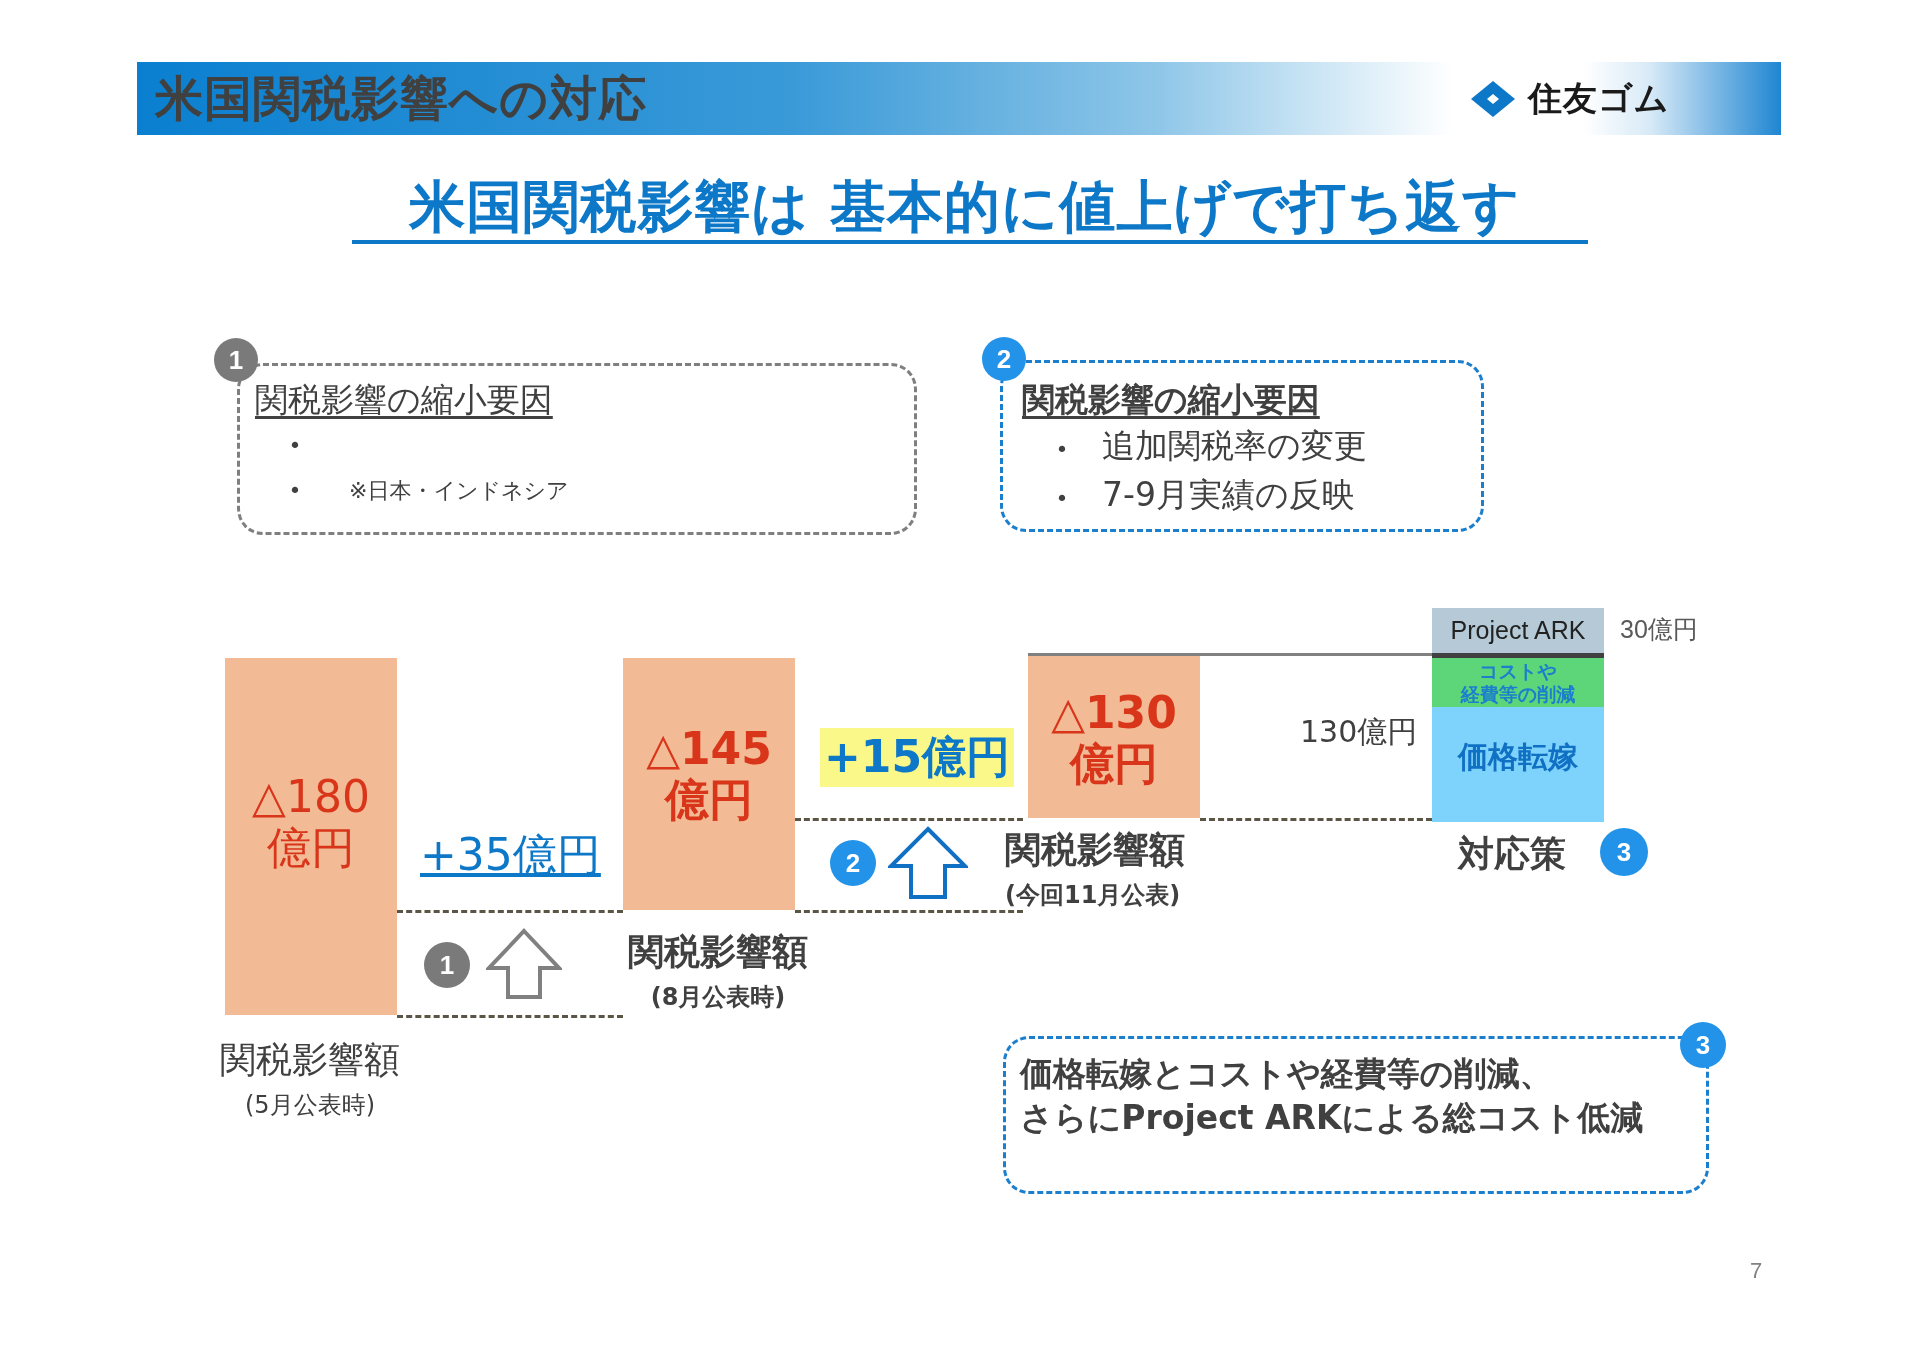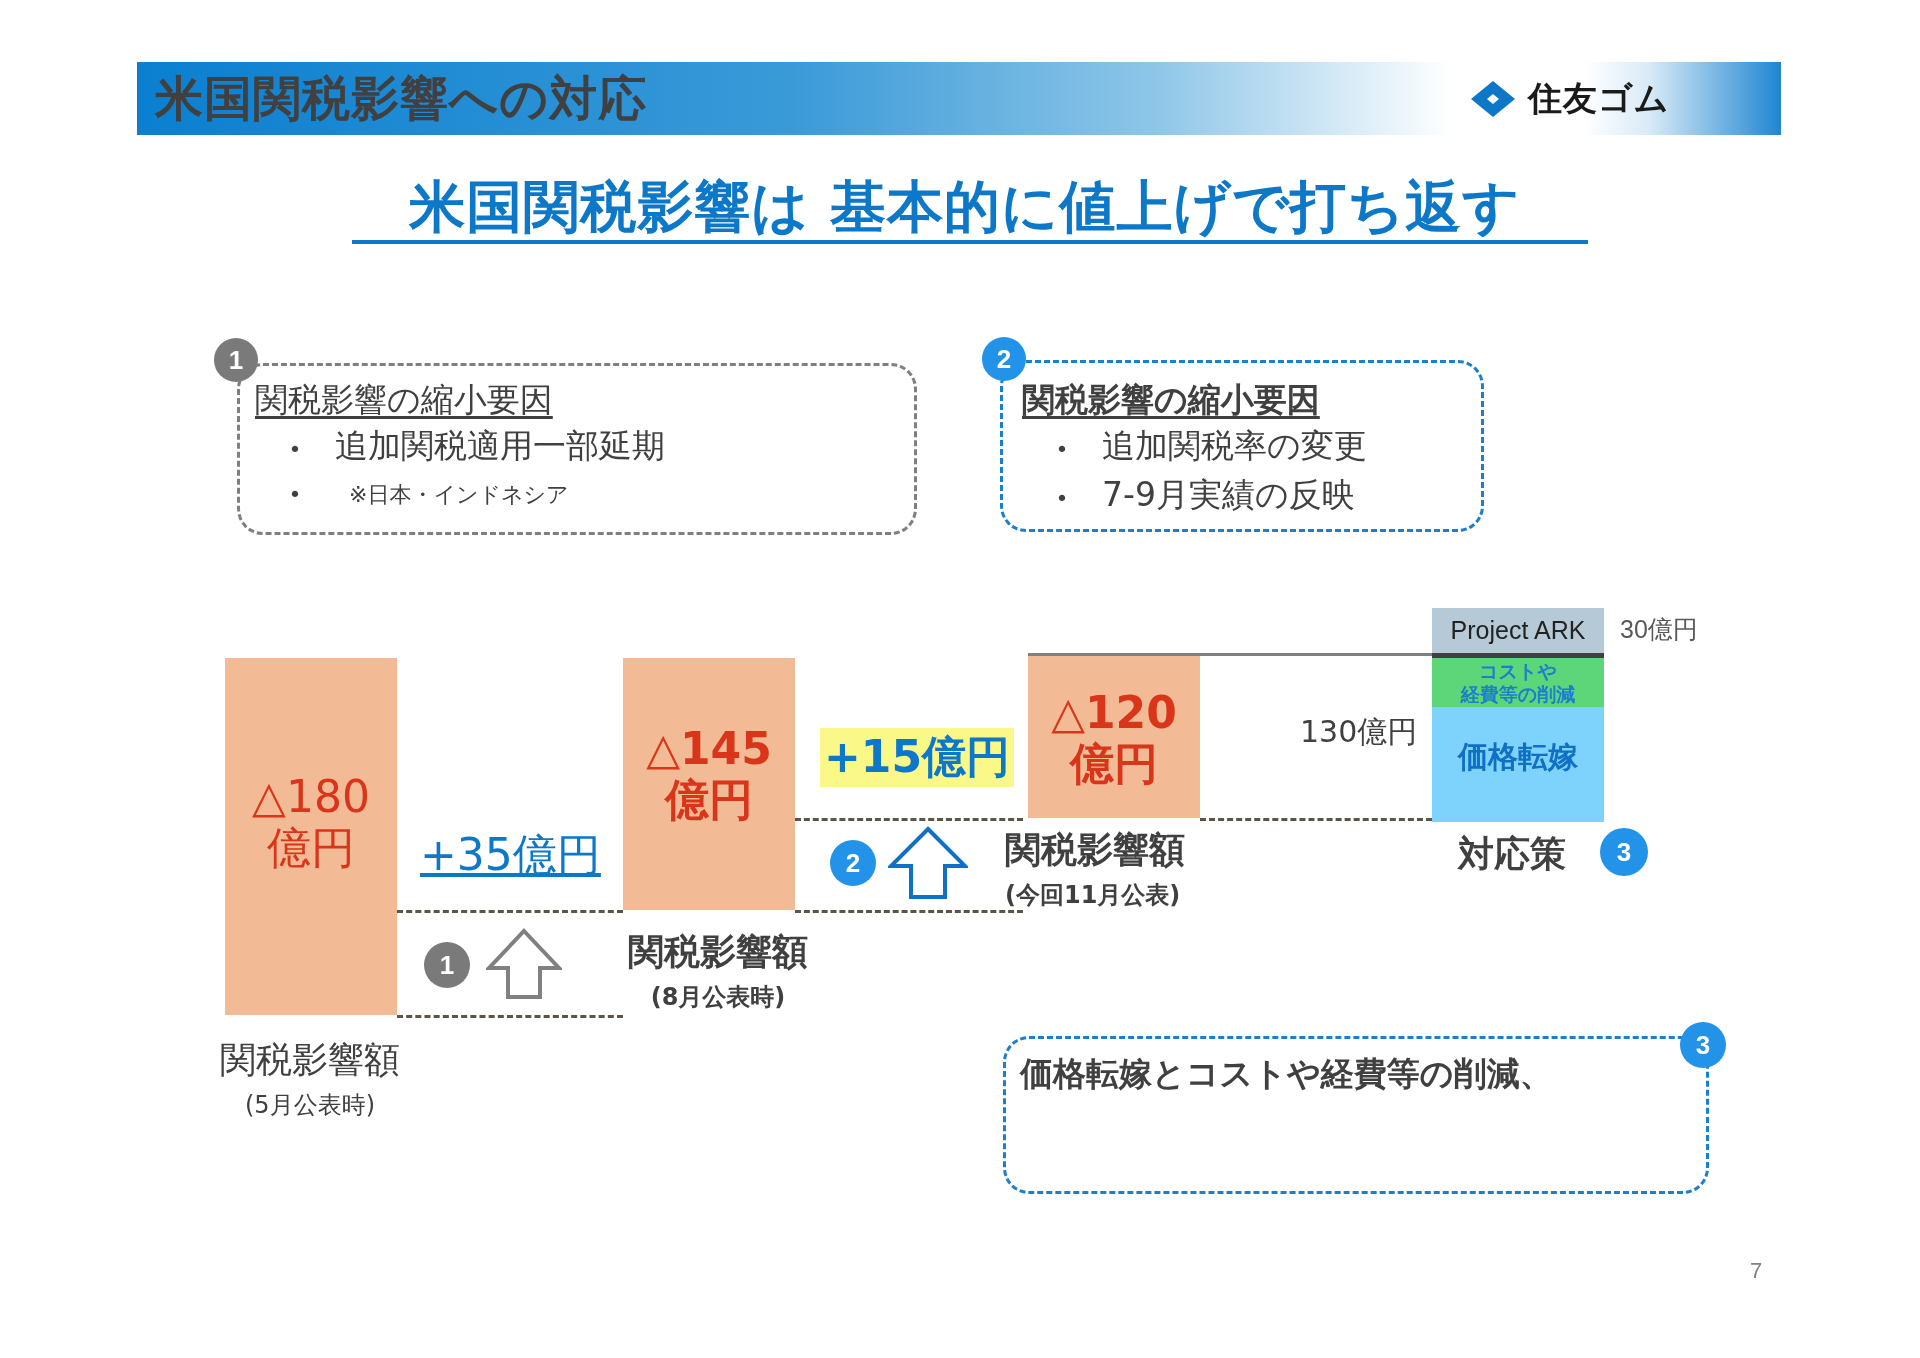--- a/index.html
+++ b/index.html
@@ -74,21 +74,20 @@
 
 <div class="abs main-title">米国関税影響は 基本的に値上げで打ち返す</div>
 <div class="abs main-underline"></div>
 
 <div class="abs callout" style="left:237px; top:363px; width:680px; height:172px;"></div>
 <div class="abs badge gray" style="left:214px; top:338px;">1</div>
 <div class="abs" style="left:255px; top:378px;">
   <div class="box-heading">関税影響の縮小要因</div>
   <div class="bullet-row">
     <span class="bullet-dot">•</span>
-    <span>追加関税適用一部延期</span>
   </div>
   <div class="bullet-row">
     <span class="bullet-dot">•</span>
     <span class="note">※日本・インドネシア</span>
   </div>
 </div>
 
 <div class="abs callout blue" style="left:1000px; top:360px; width:484px; height:172px;"></div>
 <div class="abs badge blue" style="left:982px; top:337px;">2</div>
 <div class="abs" style="left:1022px; top:378px;">
@@ -139,21 +138,21 @@
 <div class="abs badge blue" style="left:830px; top:840px; width:46px; height:46px;">2</div>
 <div class="abs arrow-up" style="left:888px; top:826px;">
   <svg width="80" height="74" viewBox="0 0 80 74">
       <polygon points="40,3 77,40 57,40 57,71 23,71 23,40 3,40" fill="#fff" stroke="#1070c4" stroke-width="4"></polygon>
     </svg>
 </div>
 
 <div class="abs solid-line" style="left:1028px; top:653px; width:404px;"></div>
 <div class="abs bar" style="left:1028px; top:656px; width:172px; height:162px;"></div>
 <div class="abs bar-label" style="left:1028px; top:688px; width:172px; font-weight:bold;">
-  <div class="delta">△120</div>
+  <div class="delta">△130</div>
   <div class="delta">億円</div>
 </div>
 <div class="abs axis-cap" style="left:1005px; top:826px; width:230px; text-align:left;">
   <span class="main">関税影響額</span>
   <span class="sub">(今回11月公表)</span>
 </div>
 <div class="abs dash-line" style="left:1200px; top:818px; width:232px;"></div>
 <div class="abs" style="left:1300px; top:712px; font-size:30px; font-weight:normal; color:#404040;">130億円</div>
 
 <div class="abs stack-seg seg-ark" style="left:1432px; top:608px; width:172px; height:45px;">Project ARK</div>
@@ -165,15 +164,16 @@
 <div class="abs stack-seg seg-price" style="left:1432px; top:707px; width:172px; height:115px; align-items:flex-start; padding-top:30px; box-sizing:border-box;">価格転嫁</div>
 <div class="abs" style="left:1620px; top:613px; font-size:25px; color:#595959; font-family:'Liberation Sans', sans-serif;">30億円</div>
 
 <div class="abs" style="left:1458px; top:830px; font-size:36px; font-weight:bold; color:#404040;">対応策</div>
 <div class="abs badge blue" style="left:1600px; top:828px; width:48px; height:48px;">3</div>
 
 <div class="abs callout blue" style="left:1003px; top:1036px; width:706px; height:158px;"></div>
 <div class="abs badge blue" style="left:1680px; top:1022px; width:46px; height:46px;">3</div>
 <div class="abs summary" style="left:1020px; top:1052px;">
   <div>価格転嫁とコストや経費等の削減、</div>
+  <div>さらにProject ARKによる総コスト低減</div>
 </div>
 
 <div class="abs page-num">7</div>
 
 </body></html>

